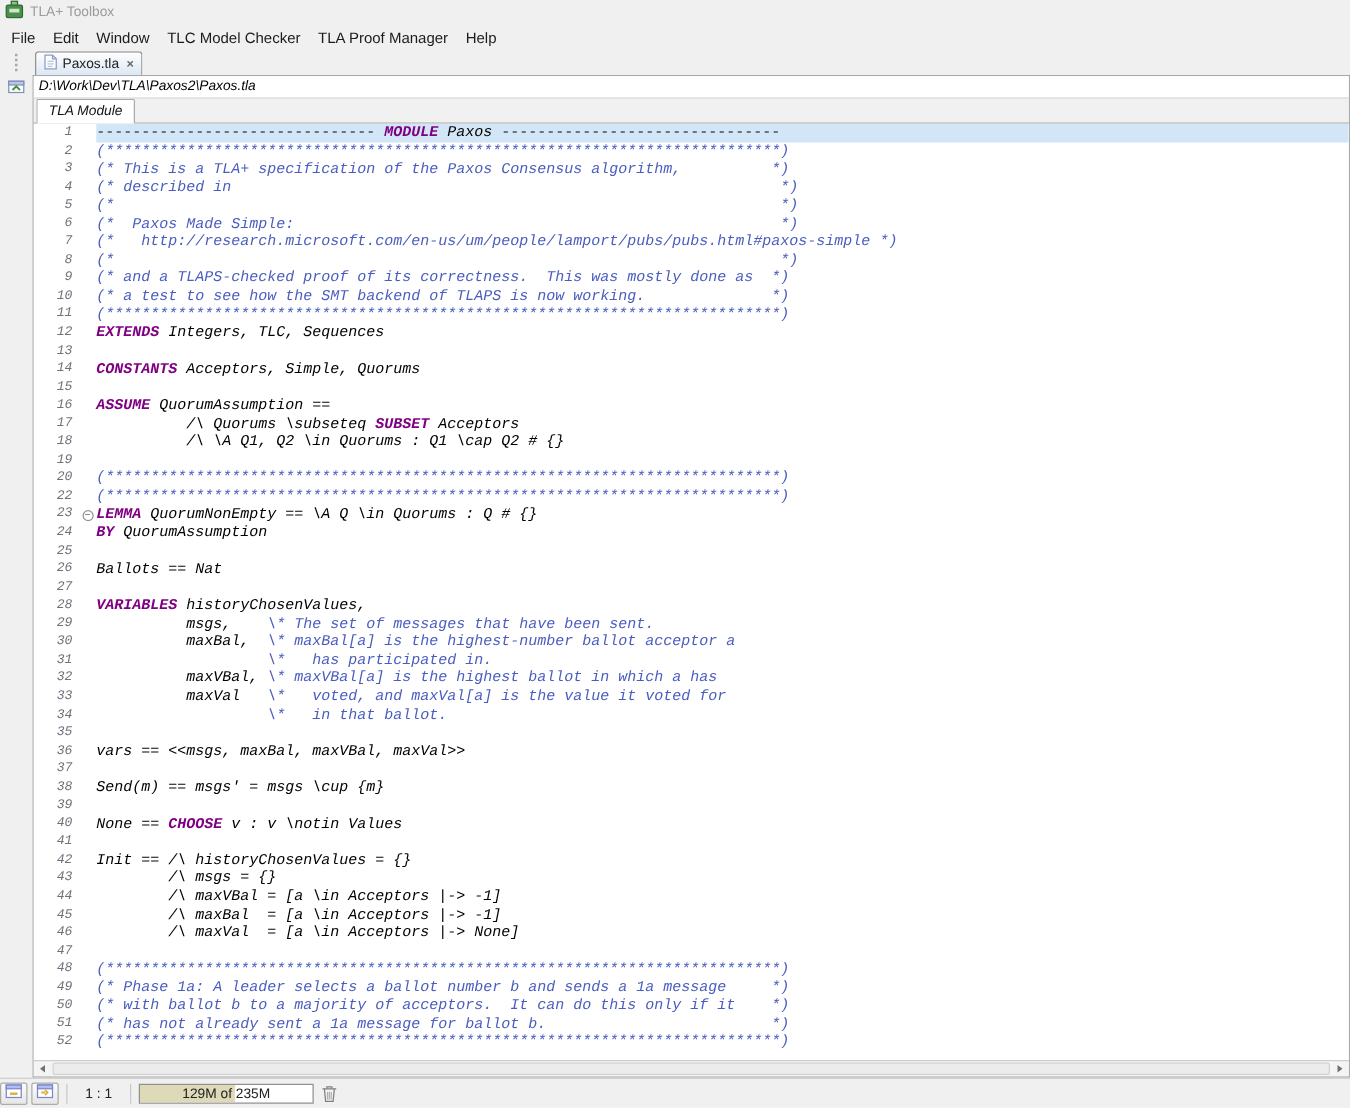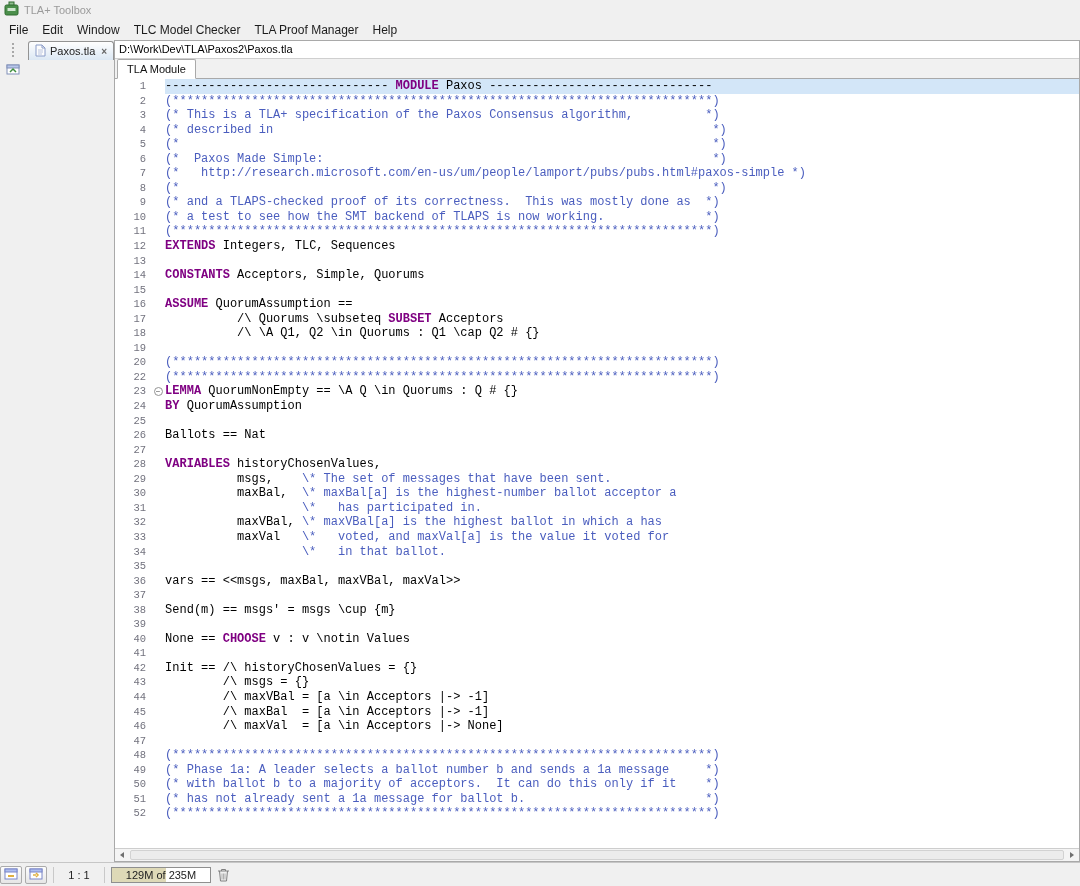--- a/index.html
+++ b/index.html
@@ -13,31 +13,31 @@
   
   .menubar { height:20px; display:flex; align-items:center; padding-left:2px; }
   .menu-item { font-size:12px; color:#1c1c1c; padding:2px 7px; cursor:default; }
 
   
   .workspace { height:822px; display:flex; }
   .left-strip { width:26px; background:#f0f0f0; display:flex; flex-direction:column; align-items:center; }
   .drag-handle { width:0; height:14px; border-left:2px dotted #a8a8a8; margin:3px 0 4px; }
   .mini-view-btn { width:18px; height:16px; display:flex; align-items:center; justify-content:center; }
 
-  .editor-col { flex:1; display:flex; flex-direction:row; min-width:0;justify-content:center; }
+  .editor-col { flex:1; display:flex; flex-direction:column; min-width:0;justify-content:center; }
 
   
   .tab-row { height:20px; display:flex; align-items:flex-end; padding-left:2px; }
   .etab { display:inline-flex; align-items:center; gap:4px; height:19px; padding:0 6px;
           border:1px solid #939393; border-bottom:none; border-radius:3px 3px 0 0;
           background:linear-gradient(#fefefe,#dce8f4); font-size:11px; color:#222; }
   .etab .close { font-size:10px; color:#666; margin-left:2px; font-weight:bold; }
 
   
-  .editor-frame { flex:1; border:1px solid #a9a9a9; background:#fff; display:flex; flex-direction:column; min-height:0; }
+  .editor-frame { flex:1; border:1px solid #a9a9a9; background:#fff; display:flex; flex-direction:column; min-height:0;font-style:italic; }
   .path-bar { height:18px; line-height:17px; font-size:11px; color:#000; padding-left:4px;
               background:#fff; border-bottom:1px solid #cfcfcf; }
   .module-tab-bar { height:20px; background:#f1f1f1; border-bottom:1px solid #a9a9a9; display:flex; align-items:flex-start; }
   .module-tab { position:relative; z-index:2; height:20px; margin-left:2px; padding:3px 9px 0;
                 background:#fff; border:1px solid #a9a9a9; border-bottom:1px solid #fff;
                 border-radius:2px 2px 0 0; font-size:11px; color:#111; }
 
   
   .code-area { flex:1; overflow:hidden; background:#fff; }
   .crow { display:flex; height:14.55px; line-height:14.55px;
@@ -60,21 +60,21 @@
   .tri-right { width:0; height:0; border-top:3px solid transparent; border-bottom:3px solid transparent; border-left:4px solid #707070; }
   .sthumb { flex:1; height:10px; margin:0 1px; background:#ececec; border:1px solid #d2d2d2; border-radius:2px; }
 
   
   .statusbar { height:24px; border-top:1px solid #c6c6c6; display:flex; align-items:center;
                justify-content:flex-start; padding-right:6px; gap:3px; font-size:11px; color:#222; }
   .sb-sep { width:1px; height:16px; background:#c9c9c9; margin:0 3px; }
   .sb-btn { width:22px; height:18px; border:1px solid #ababab; border-radius:2px;
             background:linear-gradient(#fdfdfd,#e6e6e6); display:flex; align-items:center; justify-content:center; }
   .cursor-pos { min-width:38px; text-align:center; }
-  .heap { position:relative; width:100px; height:16px; border:1px solid #8f8f8f; background:#fff; overflow:hidden; }
+  .heap { position:relative; width:140px; height:16px; border:1px solid #8f8f8f; background:#fff; overflow:hidden; }
   .heap-fill { position:absolute; left:0; top:0; bottom:0; background:#ded9b7; }
   .heap-label { position:relative; z-index:1; display:block; text-align:center; line-height:14px; font-size:11px; }
   .trash-btn { width:18px; height:18px; display:flex; align-items:center; justify-content:center; }
 </style>
 </head>
 <body>
 
 <div class="titlebar">
   <span>
     <svg width="15" height="15" viewBox="0 0 15 15">

